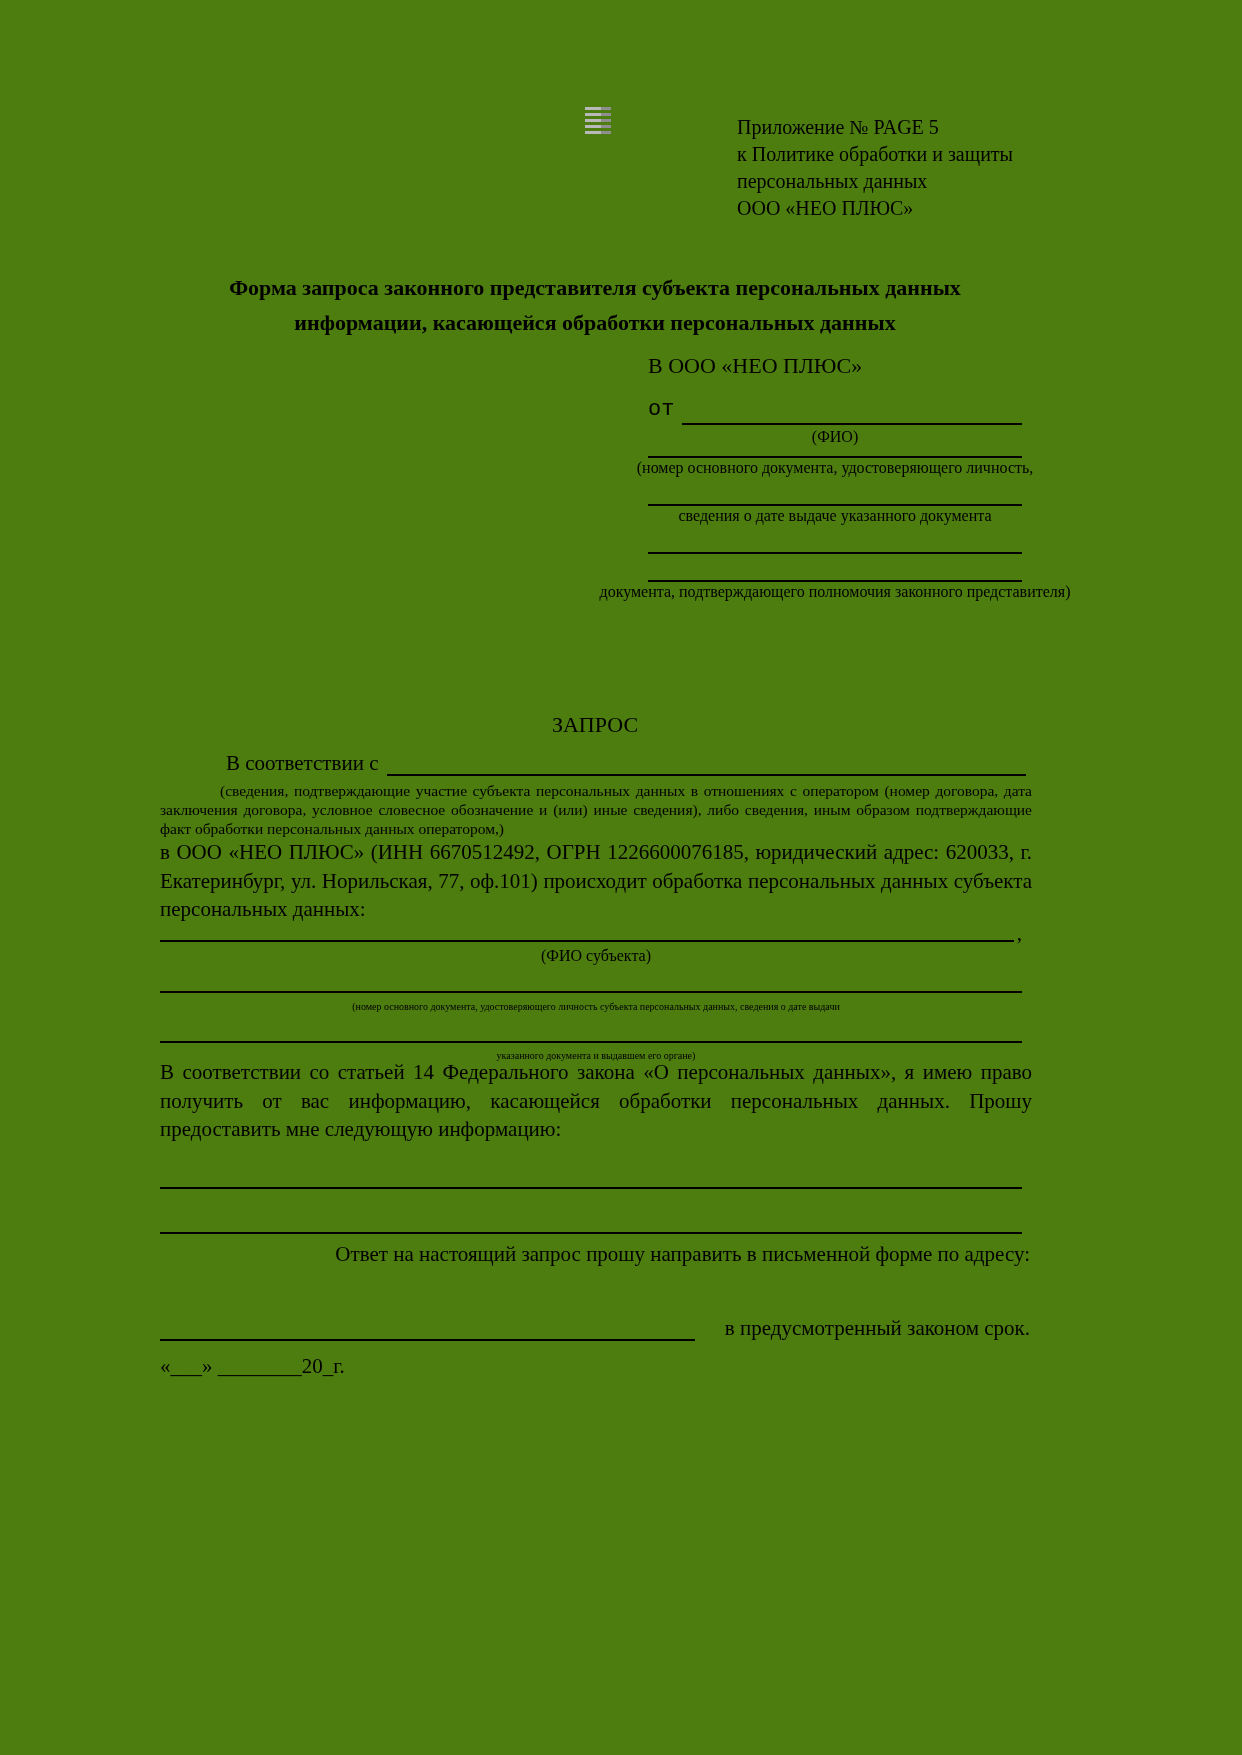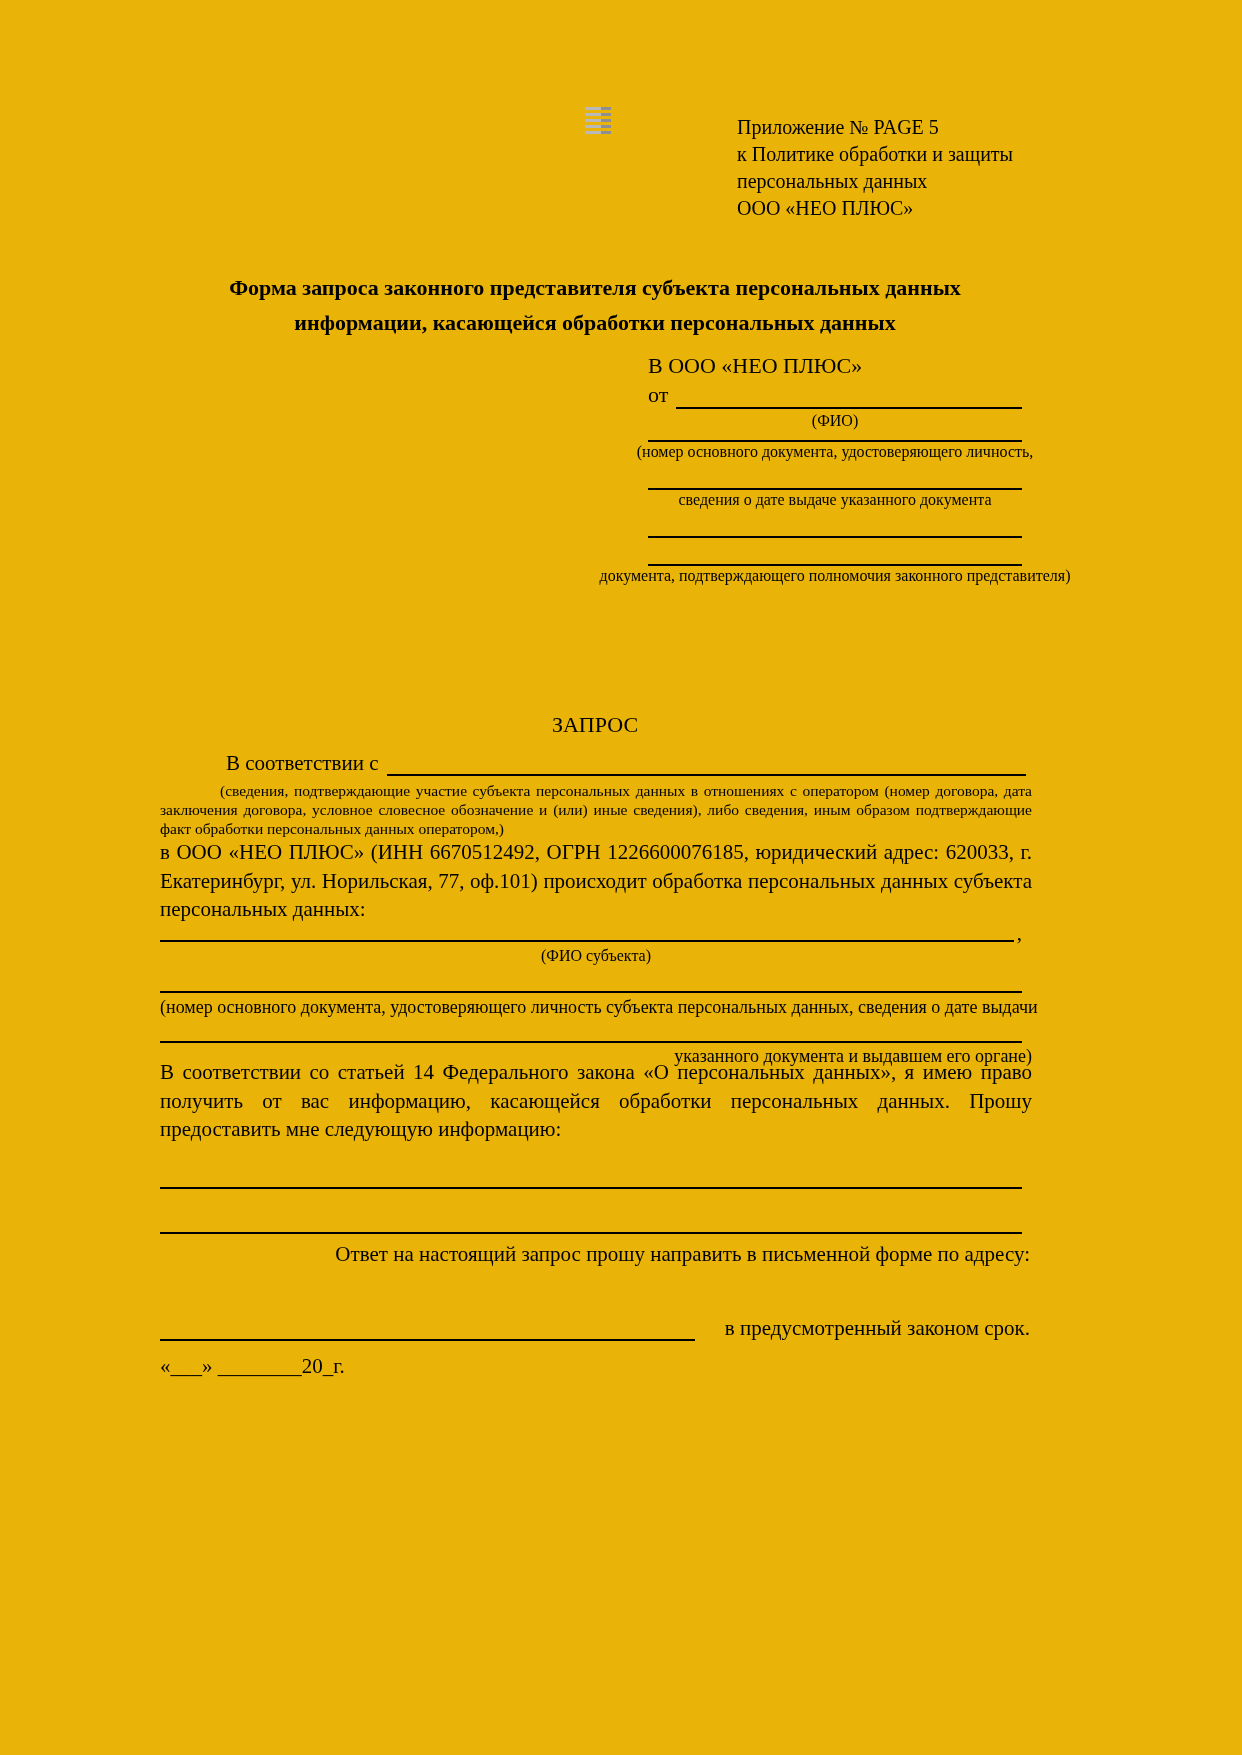--- a/index.html
+++ b/index.html
@@ -4,21 +4,21 @@
 <style>
   html, body {
     margin: 0;
     padding: 0;
     background: #ffffff;
   }
   .page {
     position: relative;
     width: 1242px;
     height: 1755px;
-    background: #eab308;
+    background: #4d7c0f;
     color: #000000;
     font-family: "Liberation Serif", "DejaVu Serif", serif;
     overflow: hidden;
   }
   .abs { position: absolute; }
 
   
   .artifact {
     left: 585px; top: 107px;
     width: 26px; height: 28px;
@@ -44,23 +44,23 @@
     text-align: center;
   }
 
   .addressee {
     left: 648px; top: 352px; width: 374px;
     font-size: 22px;
     line-height: 28px;
   }
   .from-row {
     display: flex;
-    align-items: flex-end;
-    margin-top: 0;
+    margin-top: 16px;
     height: 29px;
+    font-family: Liberation Mono, monospace;
   }
   .from-row .label { flex: 0 0 auto; padding-right: 8px; }
   .fl { border-bottom: 2.5px solid #000; }
   .flex1 { flex: 1 1 auto; }
   .cap {
     font-size: 16px;
     line-height: 20px;
     text-align: center;
     white-space: nowrap;
   }
@@ -110,21 +110,21 @@
     font-size: 21px;
   }
   .rule-comma-row .comma { flex: 0 0 auto; padding-left: 3px; line-height: 18px; }
 
   .rule {
     border-bottom: 2.5px solid #000;
     height: 0;
   }
 
   .cap-mid { left: 160px; width: 872px; }
-  .cap-sm { font-size: 18px; text-align: right; }
+  .cap-sm { font-size: 10px; }
 
   .law-para { left: 160px; top: 1058px; width: 872px; }
 
   .reply-block { left: 160px; top: 1240px; width: 870px; }
   .reply-line1 {
     font-size: 21px;
     line-height: 28px;
     text-align: right;
   }
   .reply-row2 {

